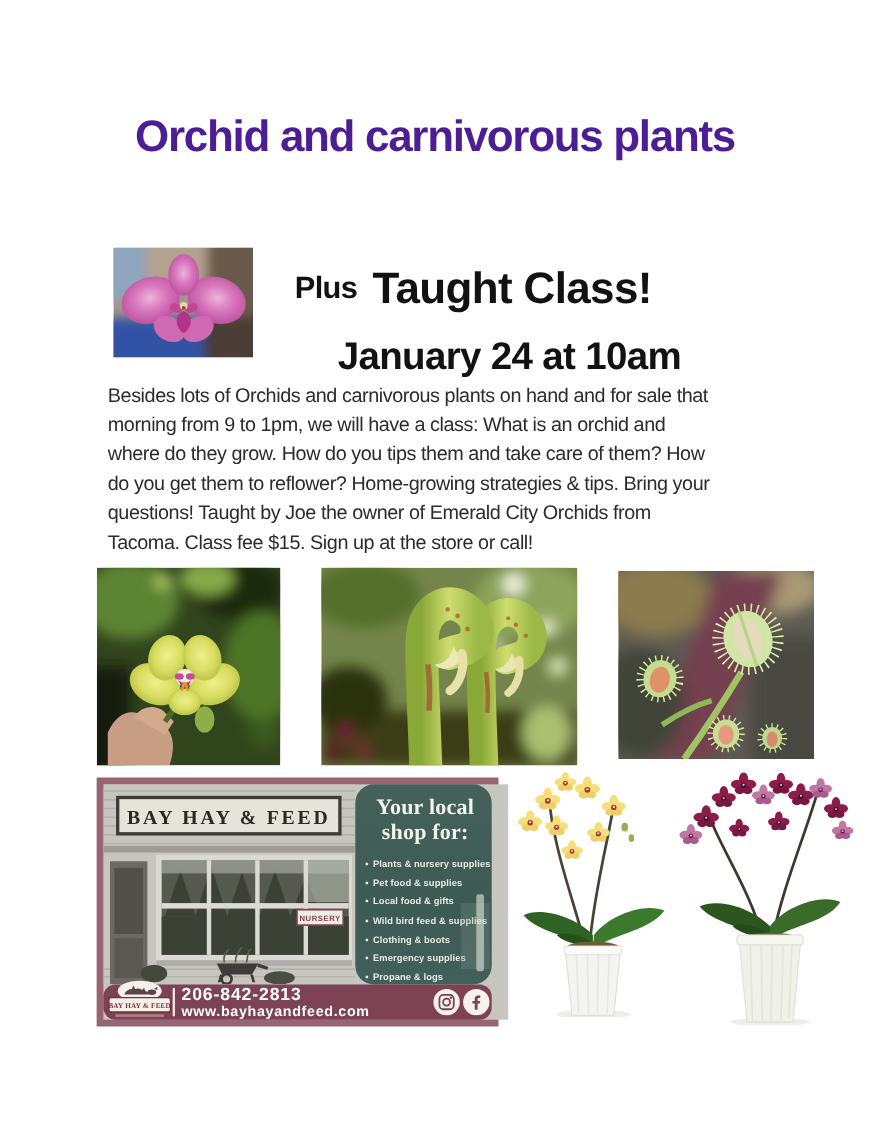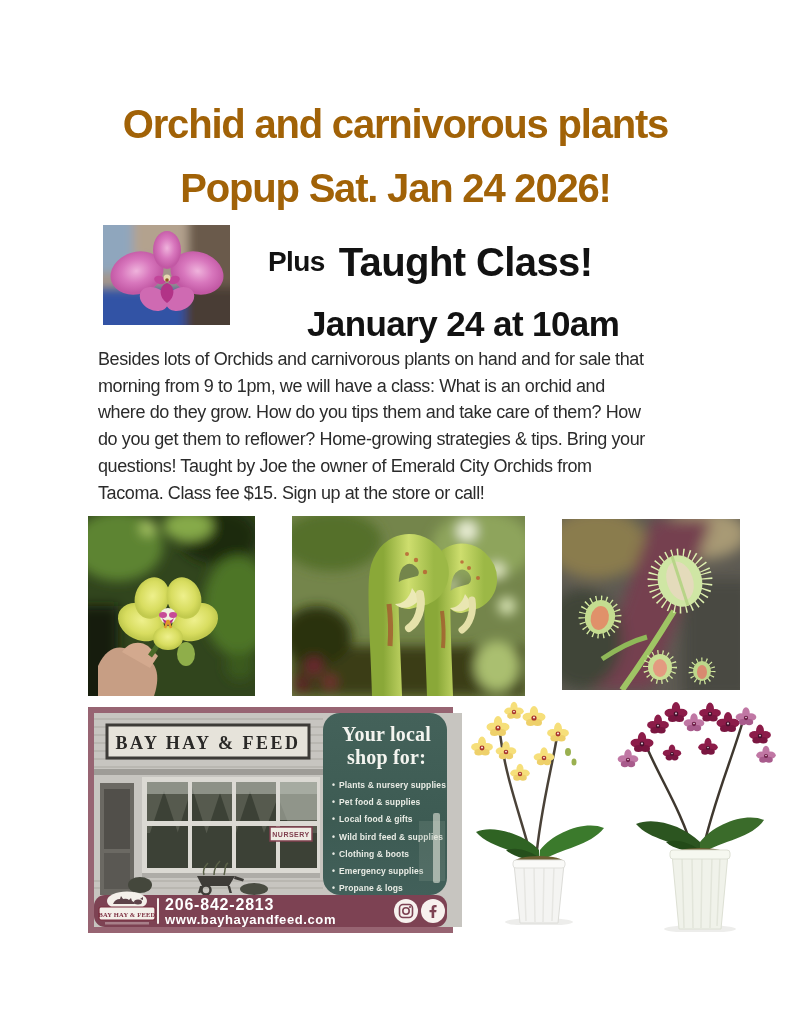--- a/index.html
+++ b/index.html
@@ -1,19 +1,19 @@
 <!DOCTYPE html>
 <html><head>
 <meta charset="utf-8">
 <style>
   html,body{margin:0;padding:0;background:#ffffff;}
   .page{position:relative;width:791px;height:1024px;background:#ffffff;overflow:hidden;
         font-family:"Liberation Sans",sans-serif;color:#1a1a1a;}
   .abs{position:absolute;}
-  .title-line{left:0;width:791px;text-align:center;font-weight:700;color:#a16207;
+  .title-line{left:0;width:791px;text-align:center;font-weight:700;color:#4c1d95;
               font-size:40px;line-height:1;letter-spacing:-1.2px;}
   .t1{top:104px;}
   .t2{top:168px;}
   .plus-class{left:268px;top:242px;display:flex;align-items:center;gap:14px;
               font-weight:700;color:#121212;letter-spacing:-0.6px;}
   .plus{font-size:28px;line-height:1;}
   .class{font-size:40px;line-height:1;}
   .date-line{left:307px;top:306px;font-size:35px;font-weight:700;color:#121212;
              letter-spacing:-0.6px;line-height:1;}
   .body-text{left:98px;top:346px;color:#2b2b2b;font-size:18px;letter-spacing:-0.4px;}
@@ -50,21 +50,20 @@
   .circle-icon{width:24px;height:24px;border-radius:50%;background:#f7f1ee;display:flex;
                align-items:center;justify-content:center;}
   .circle-icon svg{width:16px;height:16px;display:block;}
 </style>
 </head>
 <body>
 
 <div class="page">
 
   <div class="abs title-line t1">Orchid and carnivorous plants</div>
-  <div class="abs title-line t2">Popup Sat. Jan 24 2026!</div>
 
   <div class="abs photo" style="left:103px;top:225px;width:127px;height:100px;" aria-label="Pink orchid flower photo">
     <svg viewBox="0 0 127 100" preserveAspectRatio="none">
       <defs>
         <filter id="blur1" x="-30%" y="-30%" width="160%" height="160%">
             <feGaussianBlur stdDeviation="5"></feGaussianBlur>
           </filter>
         <radialGradient id="pinkG" cx="50%" cy="45%">
           <stop offset="0%" stop-color="#efb3dc"></stop>
             <stop offset="55%" stop-color="#d877bd"></stop>

